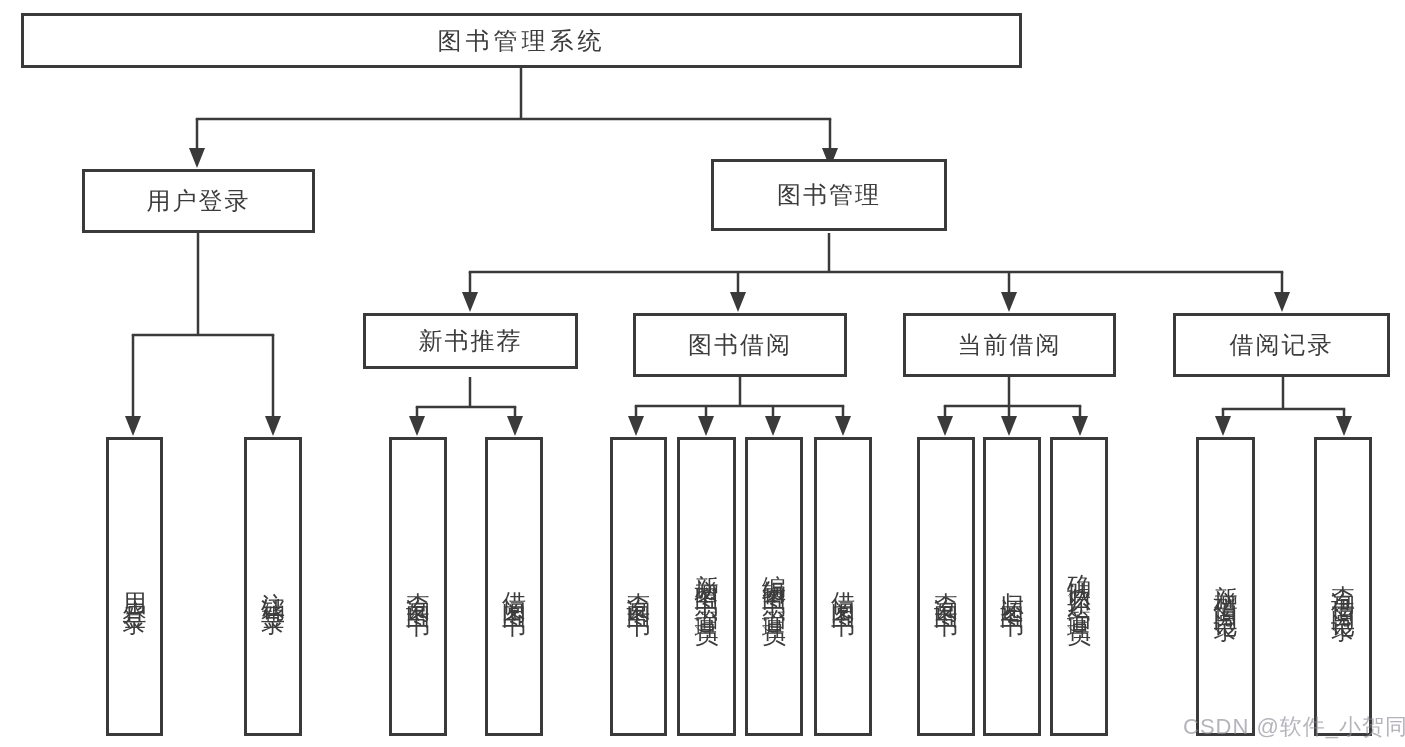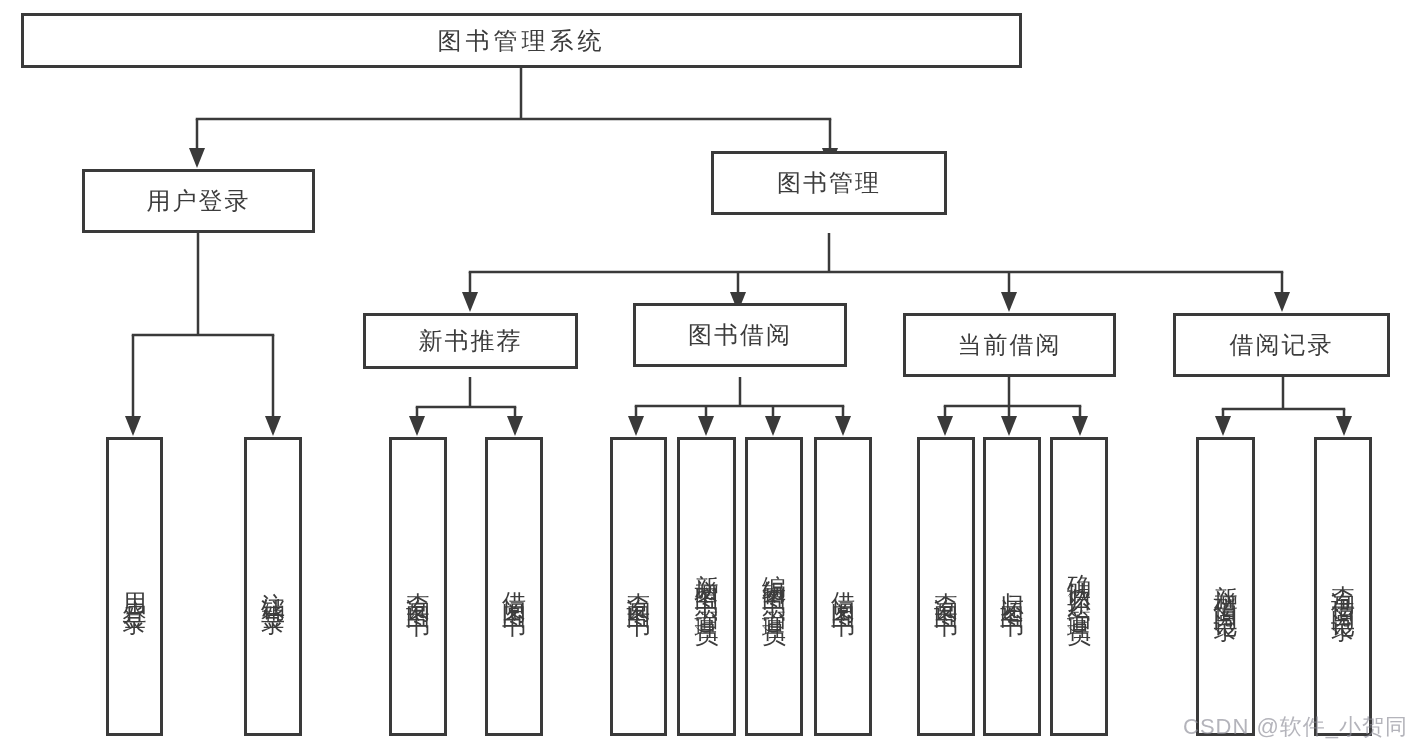--- a/index.html
+++ b/index.html
@@ -96,28 +96,28 @@
     </g>
   </svg>
 
   <div class="node h-node root-node" style="left:21px;top:13px;width:1001px;height:55px;">
     <span>图书管理系统</span>
   </div>
 
   <div class="node h-node" style="left:82px;top:169px;width:233px;height:64px;">
     <span>用户登录</span>
   </div>
-  <div class="node h-node" style="left:711px;top:151px;width:236px;height:64px;">
+  <div class="node h-node" style="left:711px;top:159px;width:236px;height:72px;">
     <span>图书管理</span>
   </div>
 
   <div class="node h-node" style="left:363px;top:313px;width:215px;height:56px;">
     <span>新书推荐</span>
   </div>
-  <div class="node h-node" style="left:633px;top:303px;width:214px;height:64px;">
+  <div class="node h-node" style="left:633px;top:313px;width:214px;height:64px;">
     <span>图书借阅</span>
   </div>
   <div class="node h-node" style="left:1173px;top:313px;width:217px;height:64px;">
     <span>借阅记录</span>
   </div>
   <div class="node h-node" style="left:903px;top:313px;width:213px;height:64px;">
     <span>当前借阅</span>
   </div>
 
   <div class="node v-node" style="left:106px;top:437px;width:57px;height:299px;">

